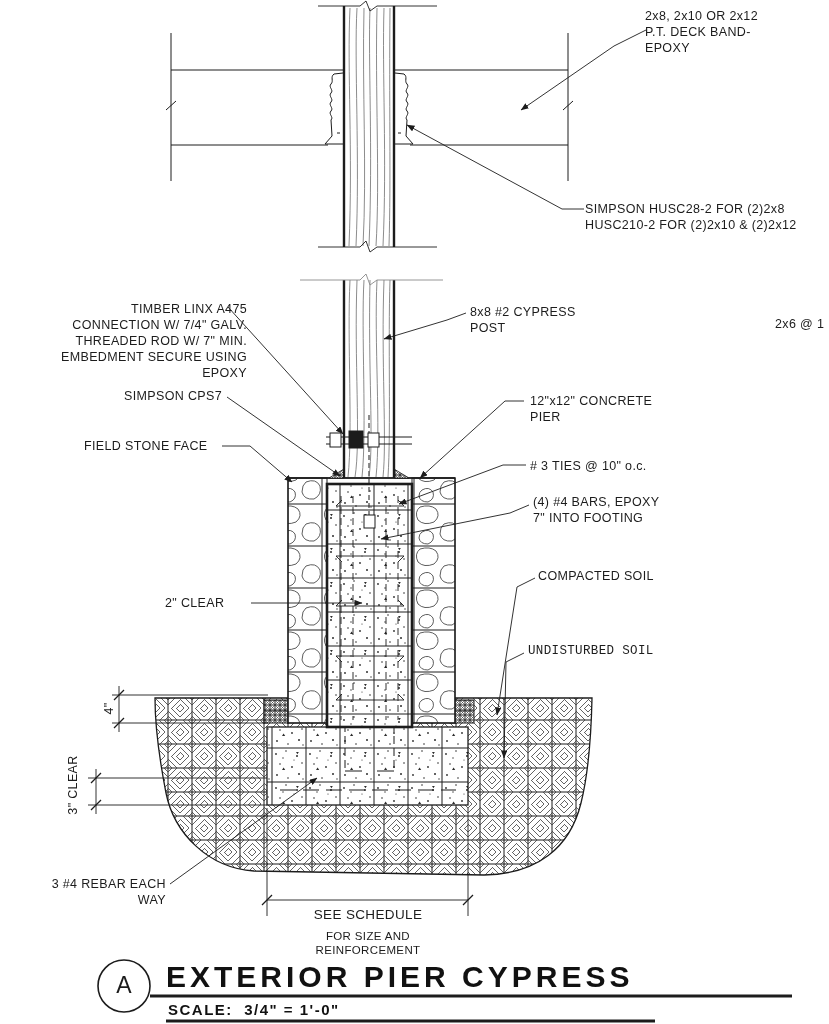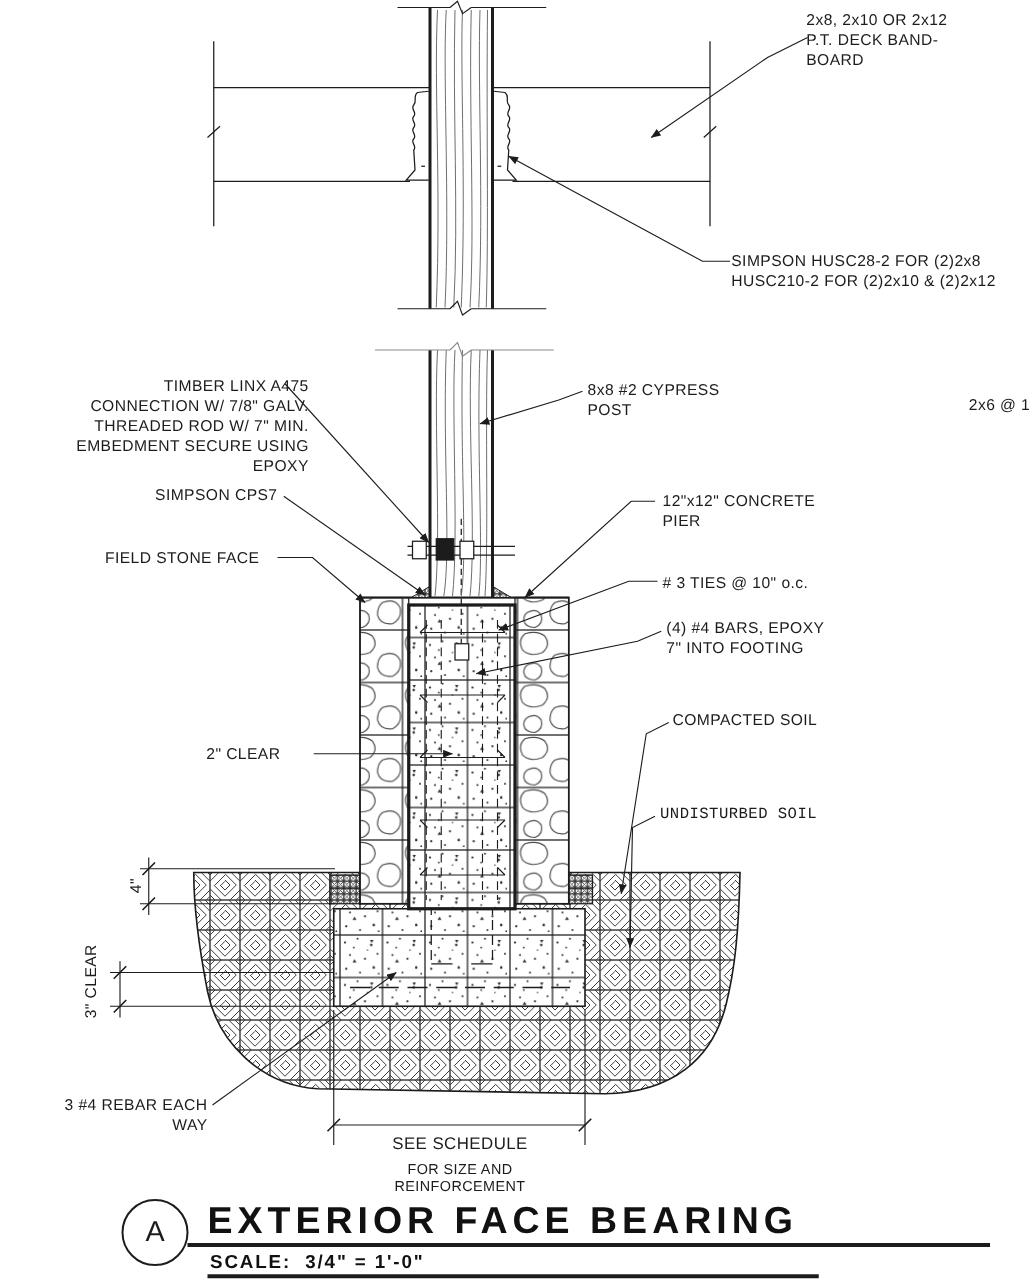--- a/index.html
+++ b/index.html
@@ -180,25 +180,25 @@
 
   <g>
     <circle cx="124" cy="986" r="26" stroke-width="1.6"></circle>
     <path d="M150,996 H792" stroke-width="3.2"></path>
     <path d="M166,1021 H655" stroke-width="3.2"></path>
   </g>
 </svg>
 
   <div class="lbl" style="left:645px;top:8px;">2x8, 2x10 OR 2x12
 P.T. DECK BAND-
-BOARD</div>
+EPOXY</div>
   <div class="lbl" style="left:585px;top:201px;">SIMPSON HUSC28-2 FOR (2)2x8
 HUSC210-2 FOR (2)2x10 &amp; (2)2x12</div>
   <div class="lbl right" style="right:582px;top:301px;width:235px;">TIMBER LINX A475
-CONNECTION W/ 7/8" GALV.
+CONNECTION W/ 7/4" GALV.
 THREADED ROD W/ 7" MIN.
 EMBEDMENT SECURE USING
 EPOXY</div>
   <div class="lbl" style="left:470px;top:304px;">8x8 #2 CYPRESS
 POST</div>
   <div class="lbl" style="left:775px;top:316px;">2x6 @ 1</div>
   <div class="lbl right" style="right:607px;top:388px;width:160px;">SIMPSON CPS7</div>
   <div class="lbl" style="left:84px;top:438px;">FIELD STONE FACE</div>
   <div class="lbl" style="left:530px;top:393px;">12"x12" CONCRETE
 PIER</div>
@@ -210,15 +210,15 @@
   <div class="lbl" style="left:165px;top:595px;">2" CLEAR</div>
   <div class="lbl rot" style="left:96px;top:702px;width:22px;height:13px;">4"</div>
   <div class="lbl rot" style="left:37px;top:778px;width:70px;height:14px;">3" CLEAR</div>
   <div class="lbl right" style="right:663px;top:876px;width:150px;">3 #4 REBAR EACH
 WAY</div>
   <div class="lbl center" style="left:268px;top:881px;width:200px;font-size:13.5px;">SEE SCHEDULE</div>
   <div class="lbl center" style="left:268px;top:903px;width:200px;font-size:11.5px;line-height:14px;">FOR SIZE AND
 REINFORCEMENT</div>
 
   <div class="detail-letter" style="left:109px;top:972px;">A</div>
-  <div class="title-text" style="left:166px;top:960px;">EXTERIOR FACE BEARING</div>
+  <div class="title-text" style="left:166px;top:960px;">EXTERIOR PIER CYPRESS</div>
   <div class="scale-text" style="left:168px;top:1001px;">SCALE:  3/4" = 1'-0"</div>
 </div>
 
 </body></html>

